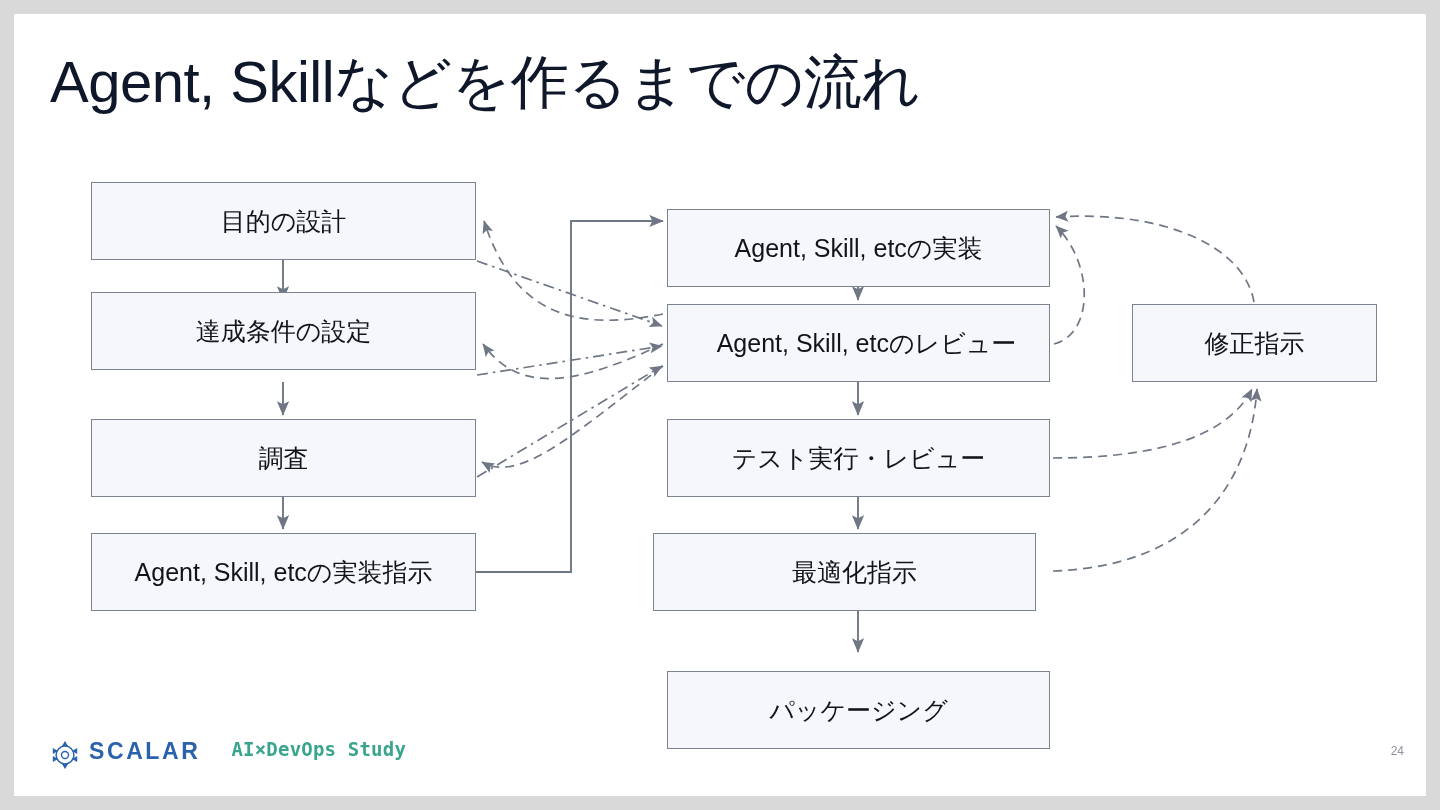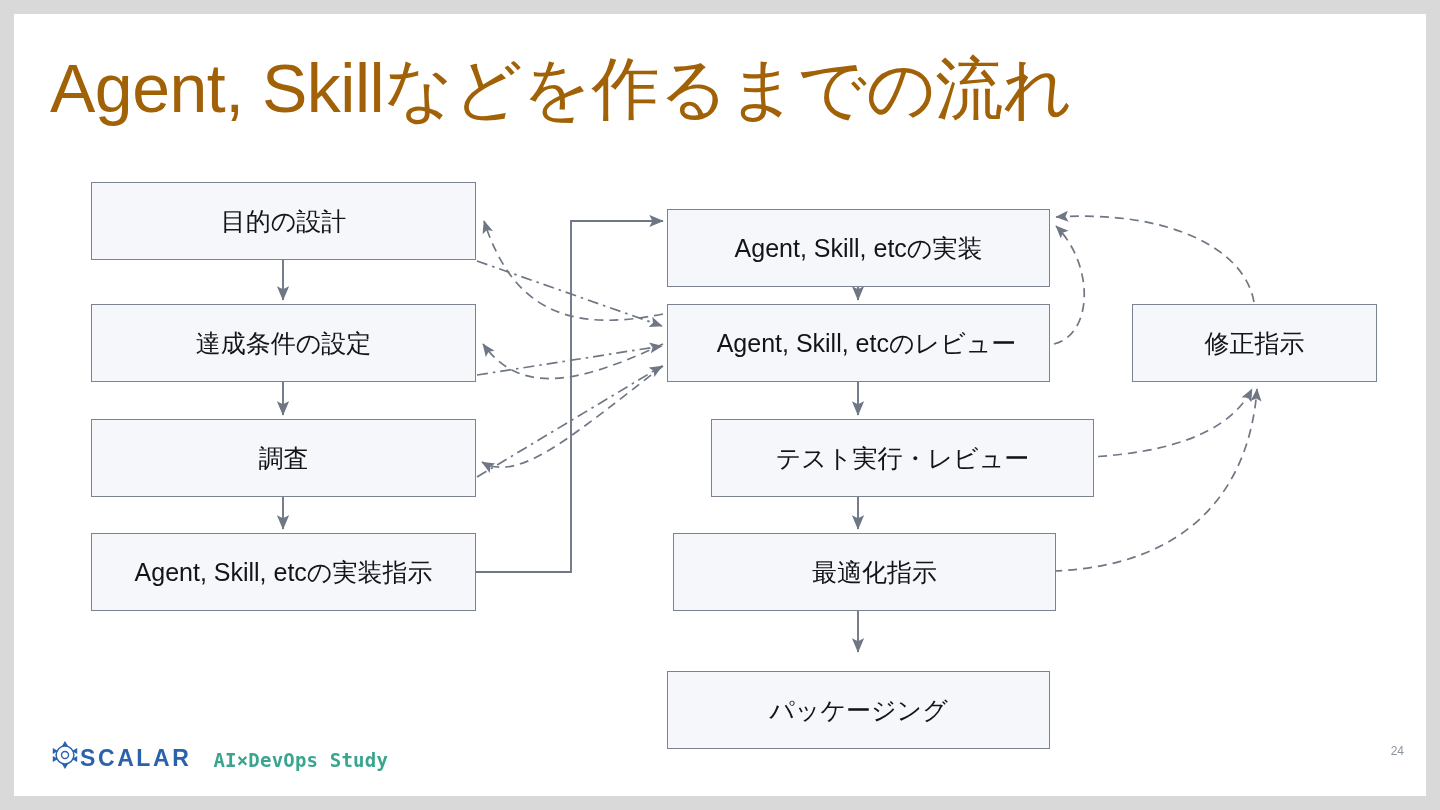--- a/index.html
+++ b/index.html
@@ -22,23 +22,23 @@
     height: 782px;
     background: #ffffff;
     overflow: hidden;
   }
 
   
   #title {
     position: absolute;
     left: 36px;
     top: 36px;
-    font-size: 68px;
+    font-size: 58px;
     line-height: 1.12;
-    color: #a16207;
+    color: #0f172a;
     letter-spacing: -0.5px;
     white-space: nowrap;
     font-weight: 400;
   }
 
   
   #diagram {
     position: absolute;
     left: 0;
     top: 0;
@@ -74,21 +74,22 @@
     left: 0;
     bottom: 0;
     width: 1412px;
     height: 70px;
   }
   #brand {
     position: absolute;
     left: 36px;
     top: 14px;
     display: flex;
-    align-items: flex-end;
+    align-items: flex-start;
+    gap: 9px;
   }
   #brand-mark { width: 30px; height: 30px; display: block; }
   #brand-word {
     font-size: 23px;
     font-weight: 700;
     letter-spacing: 2.6px;
     color: #2a62ab;
     line-height: 1;
   }
   #event-name {
@@ -153,28 +154,28 @@
 
         <path d="M1240,288 C1230,232 1150,196 1042,203"></path>
 
         <path d="M1039,444 C1150,444 1215,420 1238,375"></path>
 
         <path d="M1039,557 C1180,552 1236,470 1243,375"></path>
       </g>
     </svg>
 
     <div class="node" style="left:77px;  top:168px; width:385px; height:78px;">目的の設計</div>
-    <div class="node" style="left:77px;  top:290px; width:385px; height:78px;">達成条件の設定</div>
+    <div class="node" style="left:77px;  top:278px; width:385px; height:78px;">達成条件の設定</div>
     <div class="node" style="left:77px;  top:405px; width:385px; height:78px;">調査</div>
     <div class="node" style="left:77px;  top:519px; width:385px; height:78px;">Agent, Skill, etcの実装指示</div>
 
     <div class="node" style="left:653px; top:168px; width:383px; height:78px;margin-top:27px;">Agent, Skill, etcの実装</div>
     <div class="node" style="left:653px; top:290px; width:383px; height:78px;padding-left:16px;">Agent, Skill, etcのレビュー</div>
-    <div class="node" style="left:653px; top:405px; width:383px; height:78px;margin-left:44px;">テスト実行・レビュー</div>
-    <div class="node" style="left:659px; top:519px; width:383px; height:78px;padding-left:20px;">最適化指示</div>
+    <div class="node" style="left:653px; top:405px; width:383px; height:78px;">テスト実行・レビュー</div>
+    <div class="node" style="left:639px; top:519px; width:383px; height:78px;padding-left:20px;">最適化指示</div>
     <div class="node" style="left:653px; top:657px; width:383px; height:78px;">パッケージング</div>
 
     <div class="node" style="left:1118px; top:290px; width:245px; height:78px;">修正指示</div>
   </div>
 
   <div id="footer">
     <div id="brand">
       <svg id="brand-mark" viewBox="0 0 64 64" aria-hidden="true">
         <g fill="#2a62ab">
           <circle cx="32" cy="32" r="19" fill="none" stroke="#2a62ab" stroke-width="3.2"></circle>

